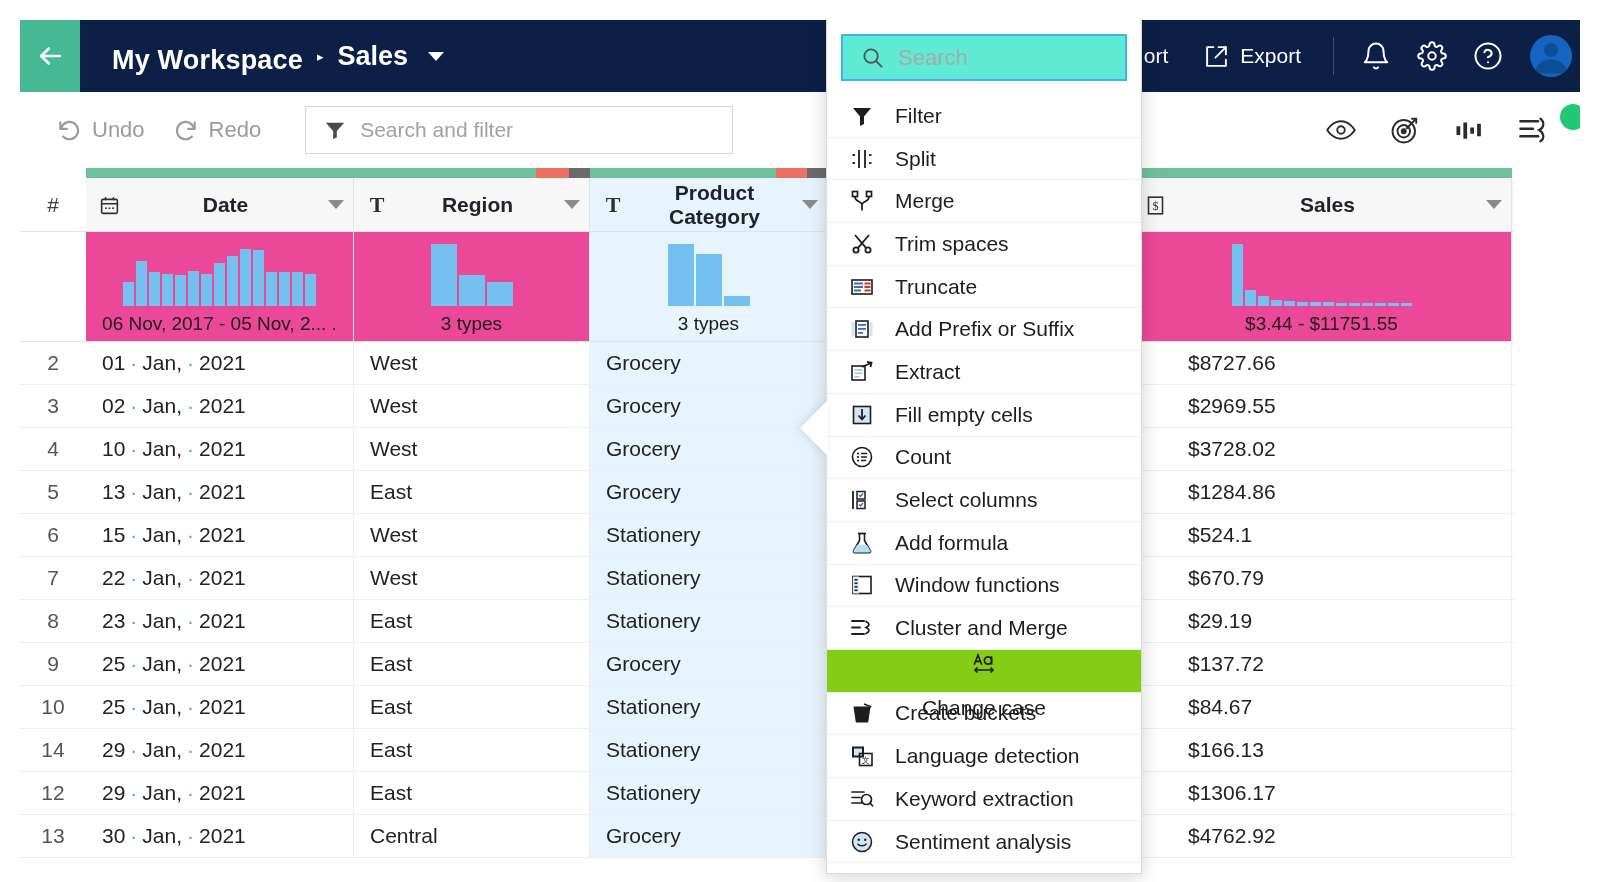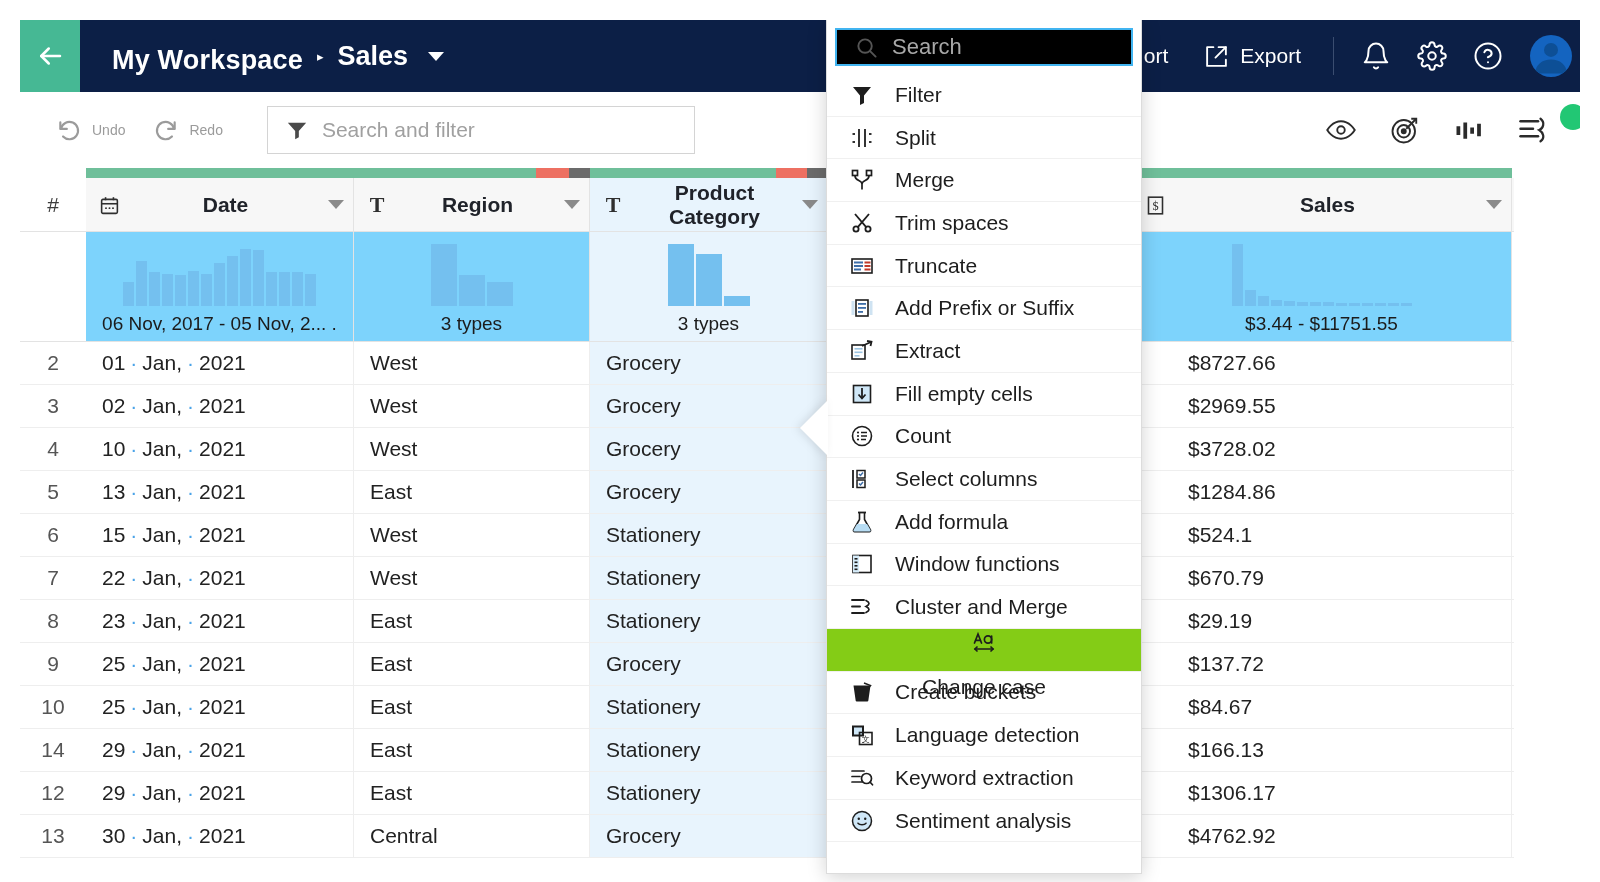--- a/index.html
+++ b/index.html
@@ -49,21 +49,21 @@
     flex:none; overflow:hidden;
   }
 
   
   .toolbar {
     position:absolute; left:20px; top:92px; width:1560px; height:76px;
     background:#fff; display:flex; align-items:center; padding:0 22px;
   }
   .tb-btn {
     display:flex; align-items:center; gap:10px; color:#9b9b9b;
-    font-size:14px; padding:6px 14px; cursor:pointer; user-select:none;
+    font-size:22px; padding:6px 14px; cursor:pointer; user-select:none;
   }
   .tb-btn svg { width:26px; height:26px; }
   .tb-search {
     margin-left:30px; width:428px; height:48px; border:1px solid #d4d4d4;
     display:flex; align-items:center; gap:14px; padding:0 18px; background:#fff;
     cursor:text;
   }
   .tb-search svg { width:22px; height:22px; flex:none; }
   .tb-search input {
     border:0; outline:0; font-size:21px; color:#888; width:100%;
@@ -102,21 +102,21 @@
   .hcell .hcaret { width:34px; flex:none; display:flex; align-items:center; justify-content:center; cursor:pointer;}
   .hcell .hcaret i { width:0;height:0;border-left:8px solid transparent;border-right:8px solid transparent;border-top:9px solid #8a8a8a; display:block;}
   .hcell.rownum { width:66px; justify-content:center; border-right:0; background:#fff;}
   .hcell.rownum span { font-size:21px; color:#3d3d3d; }
 
   
   .sum-row { display:flex; height:110px; border-bottom:1px solid #e3e3e3; }
   .scell {
     border-right:1px solid #e3e3e3; display:flex; flex-direction:column;
     align-items:center; justify-content:flex-end; padding-bottom:6px; flex:none;
-    background:#7dd3fc;
+    background:#ec4899;
   }
   .scell.sel { background:#e8f4fd; }
   .scell.blank { border-right:0; background:#fff; }
   .spark { display:flex; align-items:flex-end; gap:2px; height:66px; }
   .spark i { display:block; background:#74c0ef; width:11px; }
   .slabel { font-size:19px; color:#1b1b1b; margin-top:7px; white-space:nowrap;}
 
   .row {
     display:flex; height:43px; border-bottom:1px solid #eeeeee;
   }
@@ -136,22 +136,22 @@
   }
 
   
   .dd {
     position:absolute; left:826px; top:20px; width:316px; height:854px;
     background:#fff; border:1px solid #dcdcdc; border-top:0;
     box-shadow: 0 3px 18px rgba(0,0,0,.18);
     z-index:50; overflow:hidden;
   }
   .dd-search {
-    margin:8px; height:38px; border:2px solid #41b4f0; display:flex; align-items:center;
-    gap:14px; padding:0 18px; background:#000000; cursor:text;
+    margin:14px; height:47px; border:2px solid #41b4f0; display:flex; align-items:center;
+    gap:14px; padding:0 18px; background:#5eead4; cursor:text;
   }
   .dd-search svg { width:23px;height:23px; flex:none; }
   .dd-search input {
     border:0;outline:0;font-size:22px;color:#777;width:100%;background:transparent;
     font-family:"Liberation Sans", sans-serif;
   }
   .dd-search input::placeholder { color:#a8a8a8; }
   .dd-list { }
   .dd-item {
     display:flex; align-items:center; gap:20px; height:42.7px; padding:0 22px;

